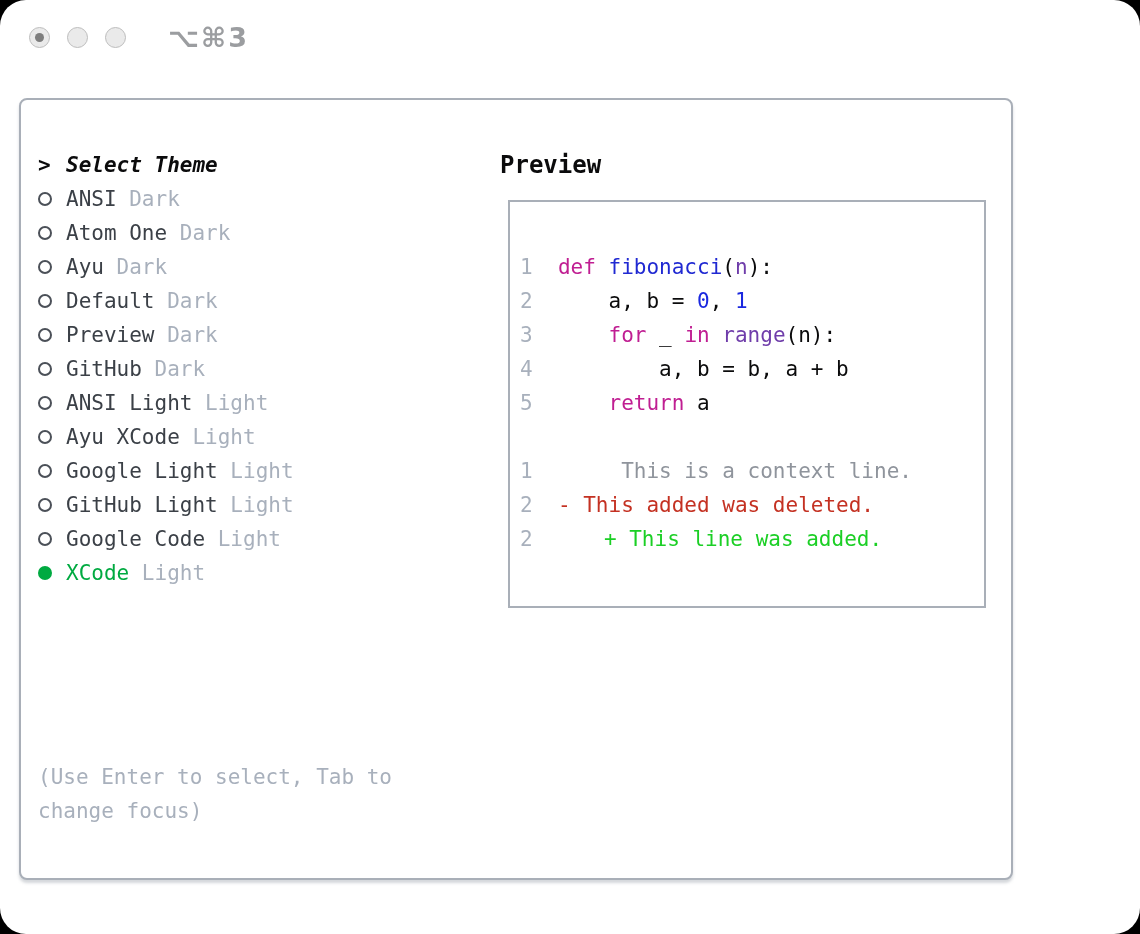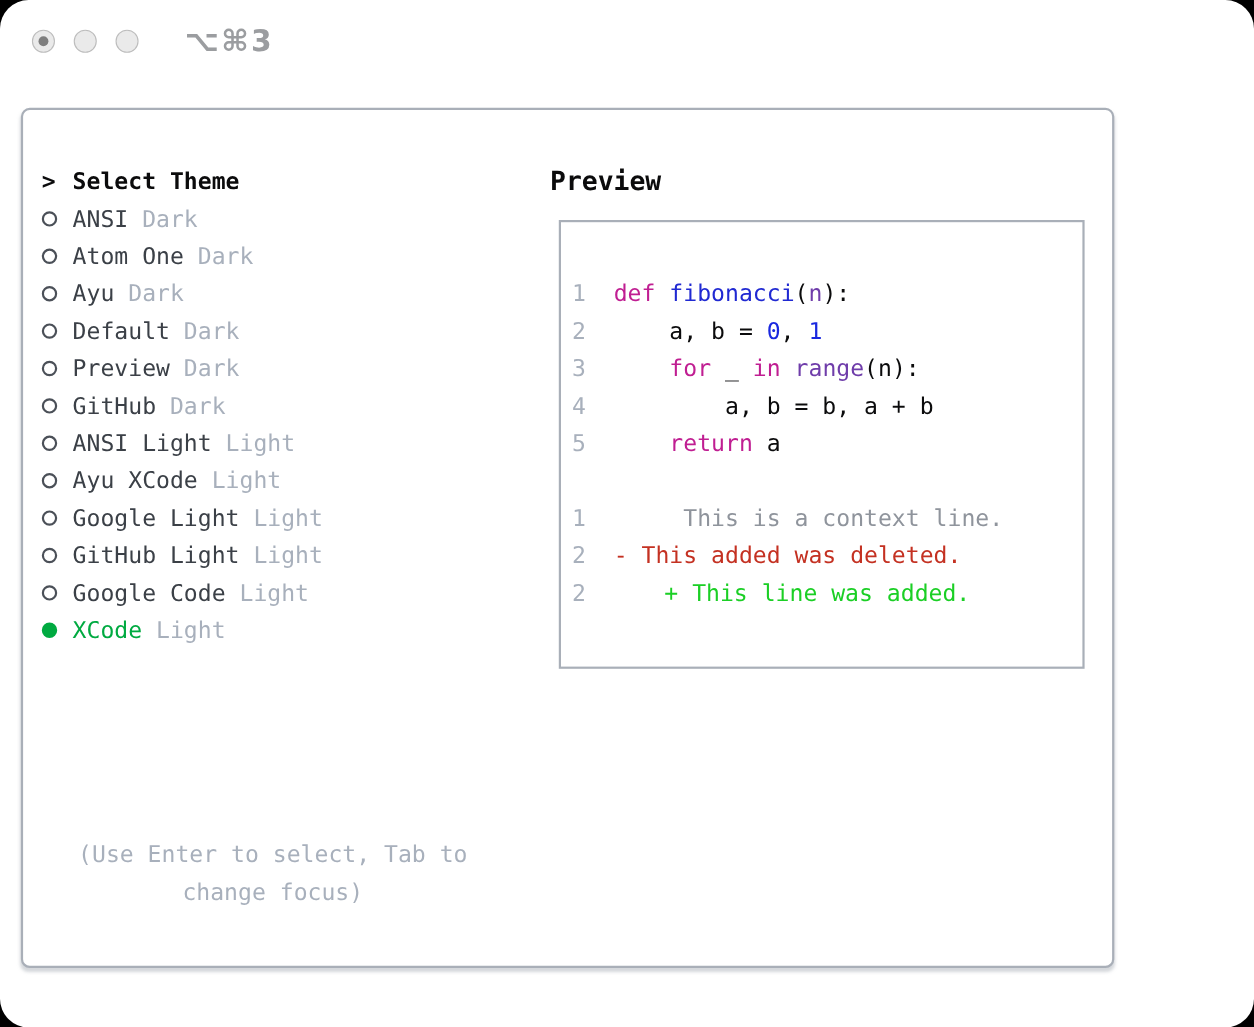--- a/index.html
+++ b/index.html
@@ -11,30 +11,30 @@
   .tl { width:21px; height:21px; border-radius:50%; background:var(--traffic-fill); border:1.5px solid var(--traffic-border); display:flex; align-items:center; justify-content:center; }
   .tl .dot { width:9px; height:9px; border-radius:50%; background:var(--traffic-dot); }
   .shortcut { position:absolute; left:168px; top:22px; font-size:27px; font-weight:bold; color:var(--shortcut-text); letter-spacing:2px; font-family:"DejaVu Sans", sans-serif; }
 
   
   .panel { position:absolute; left:19px; top:98px; width:994px; height:782px; background:#fff; border:2px solid var(--panel-border); border-radius:8px; box-shadow:0 3px 3px rgba(160,166,175,0.45); }
 
   .row { display:flex; align-items:center; height:34px; font-size:21px; color:var(--item-text); white-space:pre; }
   .marker { width:28px; display:flex; align-items:center; flex:none; }
   .prompt { font-weight:bold; color:var(--header-text); }
-  .htext { font-weight:bold; color:var(--header-text); }
+  .htext { font-weight:bold; color:var(--header-text);font-style:italic; }
   .subhead { color:var(--header-text); }
   .radio { width:14px; height:14px; border:2px solid var(--radio-outline); border-radius:50%; }
   .radio.sel { background:var(--accent-green); border-color:var(--accent-green); }
   .nm.sel { color:var(--accent-green); }
   .vr { color:var(--muted-text); }
 
   .list { position:absolute; left:17px; top:48px; }
   .apply { position:absolute; left:17px; top:524px; }
-  .hint { position:absolute; left:17px; top:660px; width:420px; font-size:21px; line-height:34px; color:var(--muted-text);text-align:center; }
+  .hint { position:absolute; left:17px; top:660px; width:420px; font-size:21px; line-height:34px; color:var(--muted-text); }
 
   .preview-h { position:absolute; left:479px; top:48px; height:34px; display:flex; align-items:center; font-size:24px; font-weight:bold; color:var(--header-text); }
   .preview-box { position:absolute; left:487px; top:100px; width:478px; height:408px; border:2px solid var(--panel-border); background:#fff; }
   .code { position:absolute; left:499px; top:150px; }
   .cl { height:34px; white-space:pre; font-size:21px; display:flex; align-items:center; }
   .ln { display:inline-block; width:3ch; color:var(--line-number); }
   .tk-pln { color:#0b0b0c; }
   .tk-kw { color:var(--code-keyword); }
   .tk-fn { color:var(--code-function); }
   .tk-prm { color:var(--code-builtin); }

